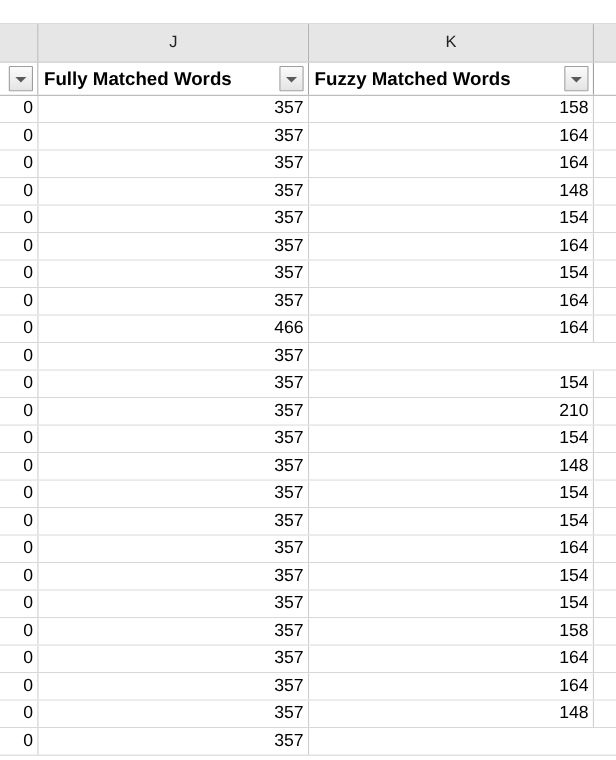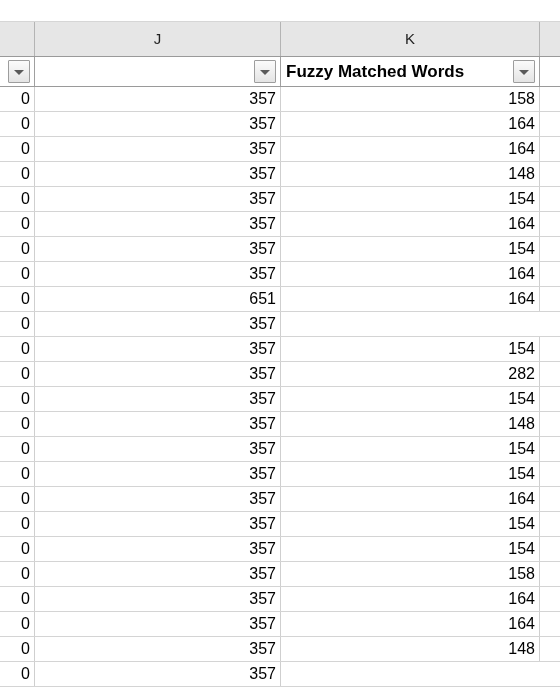--- a/index.html
+++ b/index.html
@@ -139,20 +139,21 @@
       <div class="col-letter" style="left: 540px; width: 60px;"></div>
     </div>
 
   <div class="header-row">
       <div class="hcell clip" style="left: -40px; width: 75px;">
         <div class="filter-btn" style="right: 4px;">
           <span class="arrow"></span>
         </div>
       </div>
       <div class="hcell" style="left: 35px; width: 246px;">
+        <span class="htext">Fully Matched Words</span>
         <div class="filter-btn" style="right: 4px;">
           <span class="arrow"></span>
         </div>
       </div>
       <div class="hcell" style="left: 281px; width: 259px;">
         <span class="htext">Fuzzy Matched Words</span>
         <div class="filter-btn" style="right: 4px;">
           <span class="arrow"></span>
         </div>
       </div>
@@ -205,39 +206,39 @@
         <div class="cell empty" style="left: 540px; width: 60px;"></div>
       </div>
       <div class="row">
         <div class="cell" style="left: -40px; width: 75px;">0</div>
         <div class="cell" style="left: 35px; width: 246px;">357</div>
         <div class="cell" style="left: 281px; width: 259px;">164</div>
         <div class="cell empty" style="left: 540px; width: 60px;"></div>
       </div>
       <div class="row">
         <div class="cell" style="left: -40px; width: 75px;">0</div>
-        <div class="cell" style="left: 35px; width: 246px;">651</div>
-        <div class="cell" style="left: 281px; width: 259px;">164</div>
-        <div class="cell empty" style="left: 540px; width: 60px;"></div>
-      </div>
-      <div class="row">
-        <div class="cell" style="left: -40px; width: 75px;">0</div>
-        <div class="cell" style="left: 35px; width: 246px;">357</div>
-        <div class="cell empty" style="left: 540px; width: 60px;"></div>
-      </div>
-      <div class="row">
-        <div class="cell" style="left: -40px; width: 75px;">0</div>
-        <div class="cell" style="left: 35px; width: 246px;">357</div>
-        <div class="cell" style="left: 281px; width: 259px;">154</div>
-        <div class="cell empty" style="left: 540px; width: 60px;"></div>
-      </div>
-      <div class="row">
-        <div class="cell" style="left: -40px; width: 75px;">0</div>
-        <div class="cell" style="left: 35px; width: 246px;">357</div>
-        <div class="cell" style="left: 281px; width: 259px;">282</div>
+        <div class="cell" style="left: 35px; width: 246px;">466</div>
+        <div class="cell" style="left: 281px; width: 259px;">164</div>
+        <div class="cell empty" style="left: 540px; width: 60px;"></div>
+      </div>
+      <div class="row">
+        <div class="cell" style="left: -40px; width: 75px;">0</div>
+        <div class="cell" style="left: 35px; width: 246px;">357</div>
+        <div class="cell empty" style="left: 540px; width: 60px;"></div>
+      </div>
+      <div class="row">
+        <div class="cell" style="left: -40px; width: 75px;">0</div>
+        <div class="cell" style="left: 35px; width: 246px;">357</div>
+        <div class="cell" style="left: 281px; width: 259px;">154</div>
+        <div class="cell empty" style="left: 540px; width: 60px;"></div>
+      </div>
+      <div class="row">
+        <div class="cell" style="left: -40px; width: 75px;">0</div>
+        <div class="cell" style="left: 35px; width: 246px;">357</div>
+        <div class="cell" style="left: 281px; width: 259px;">210</div>
         <div class="cell empty" style="left: 540px; width: 60px;"></div>
       </div>
       <div class="row">
         <div class="cell" style="left: -40px; width: 75px;">0</div>
         <div class="cell" style="left: 35px; width: 246px;">357</div>
         <div class="cell" style="left: 281px; width: 259px;">154</div>
         <div class="cell empty" style="left: 540px; width: 60px;"></div>
       </div>
       <div class="row">
         <div class="cell" style="left: -40px; width: 75px;">0</div>

